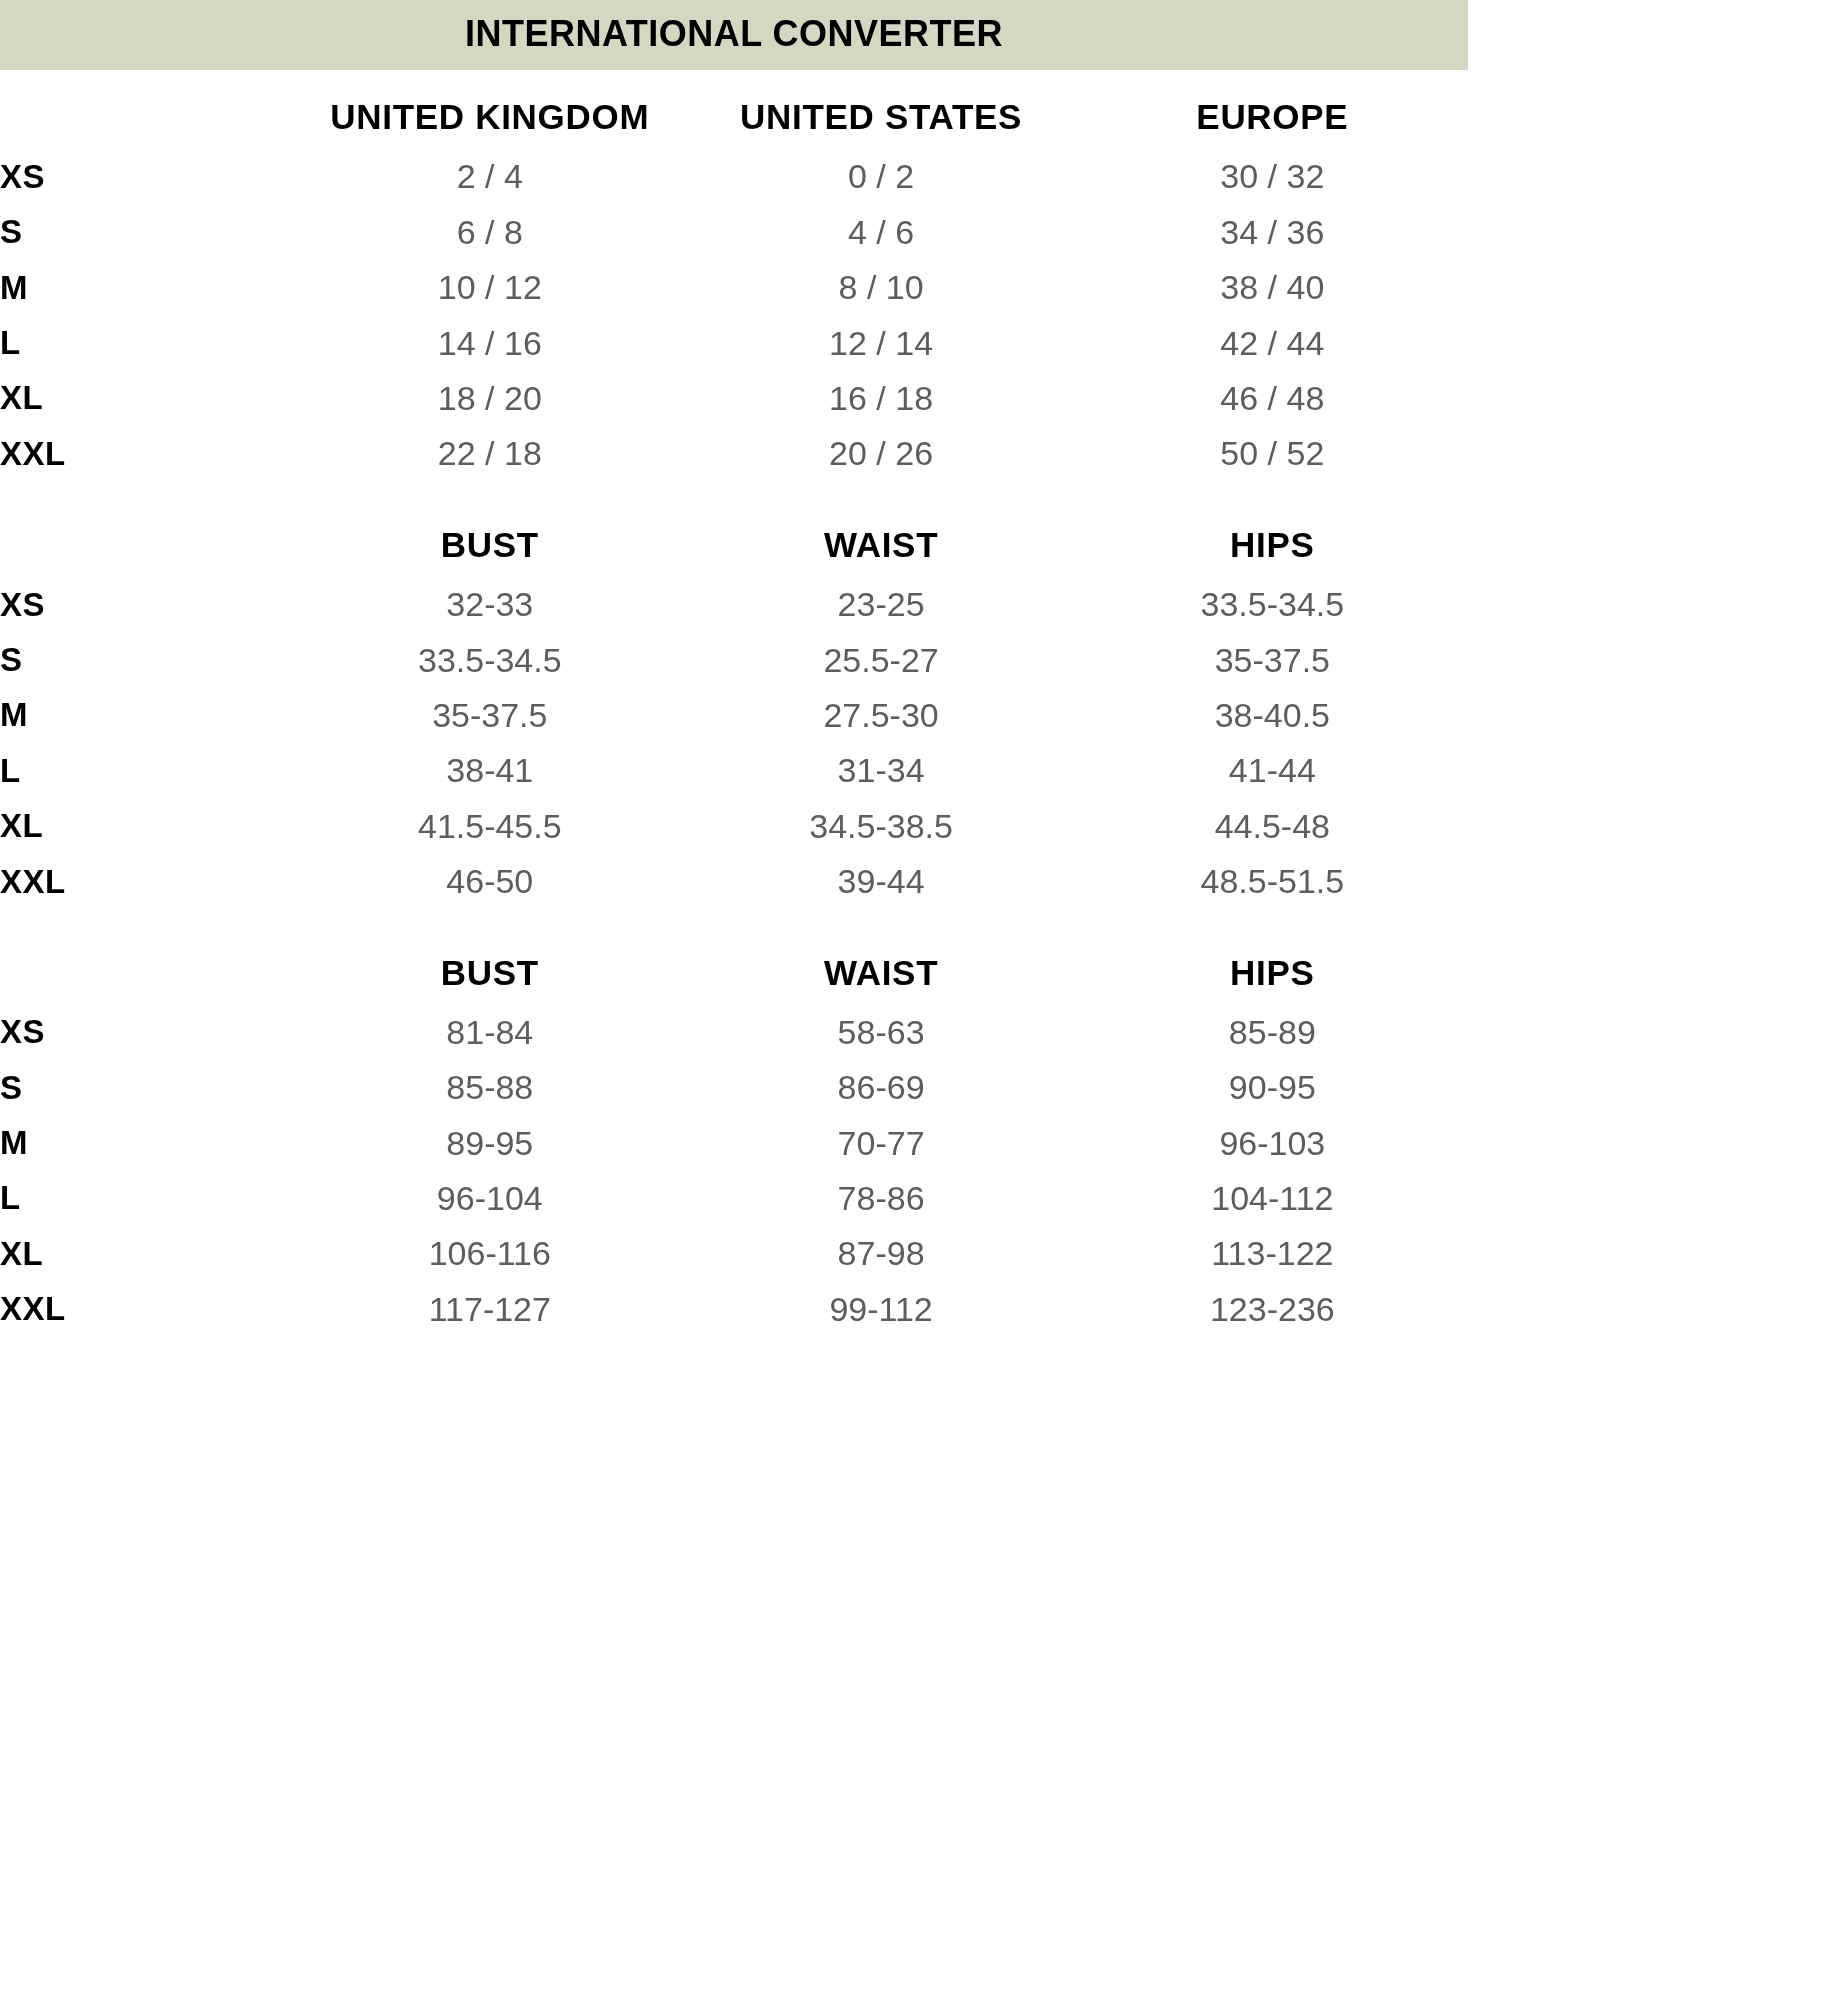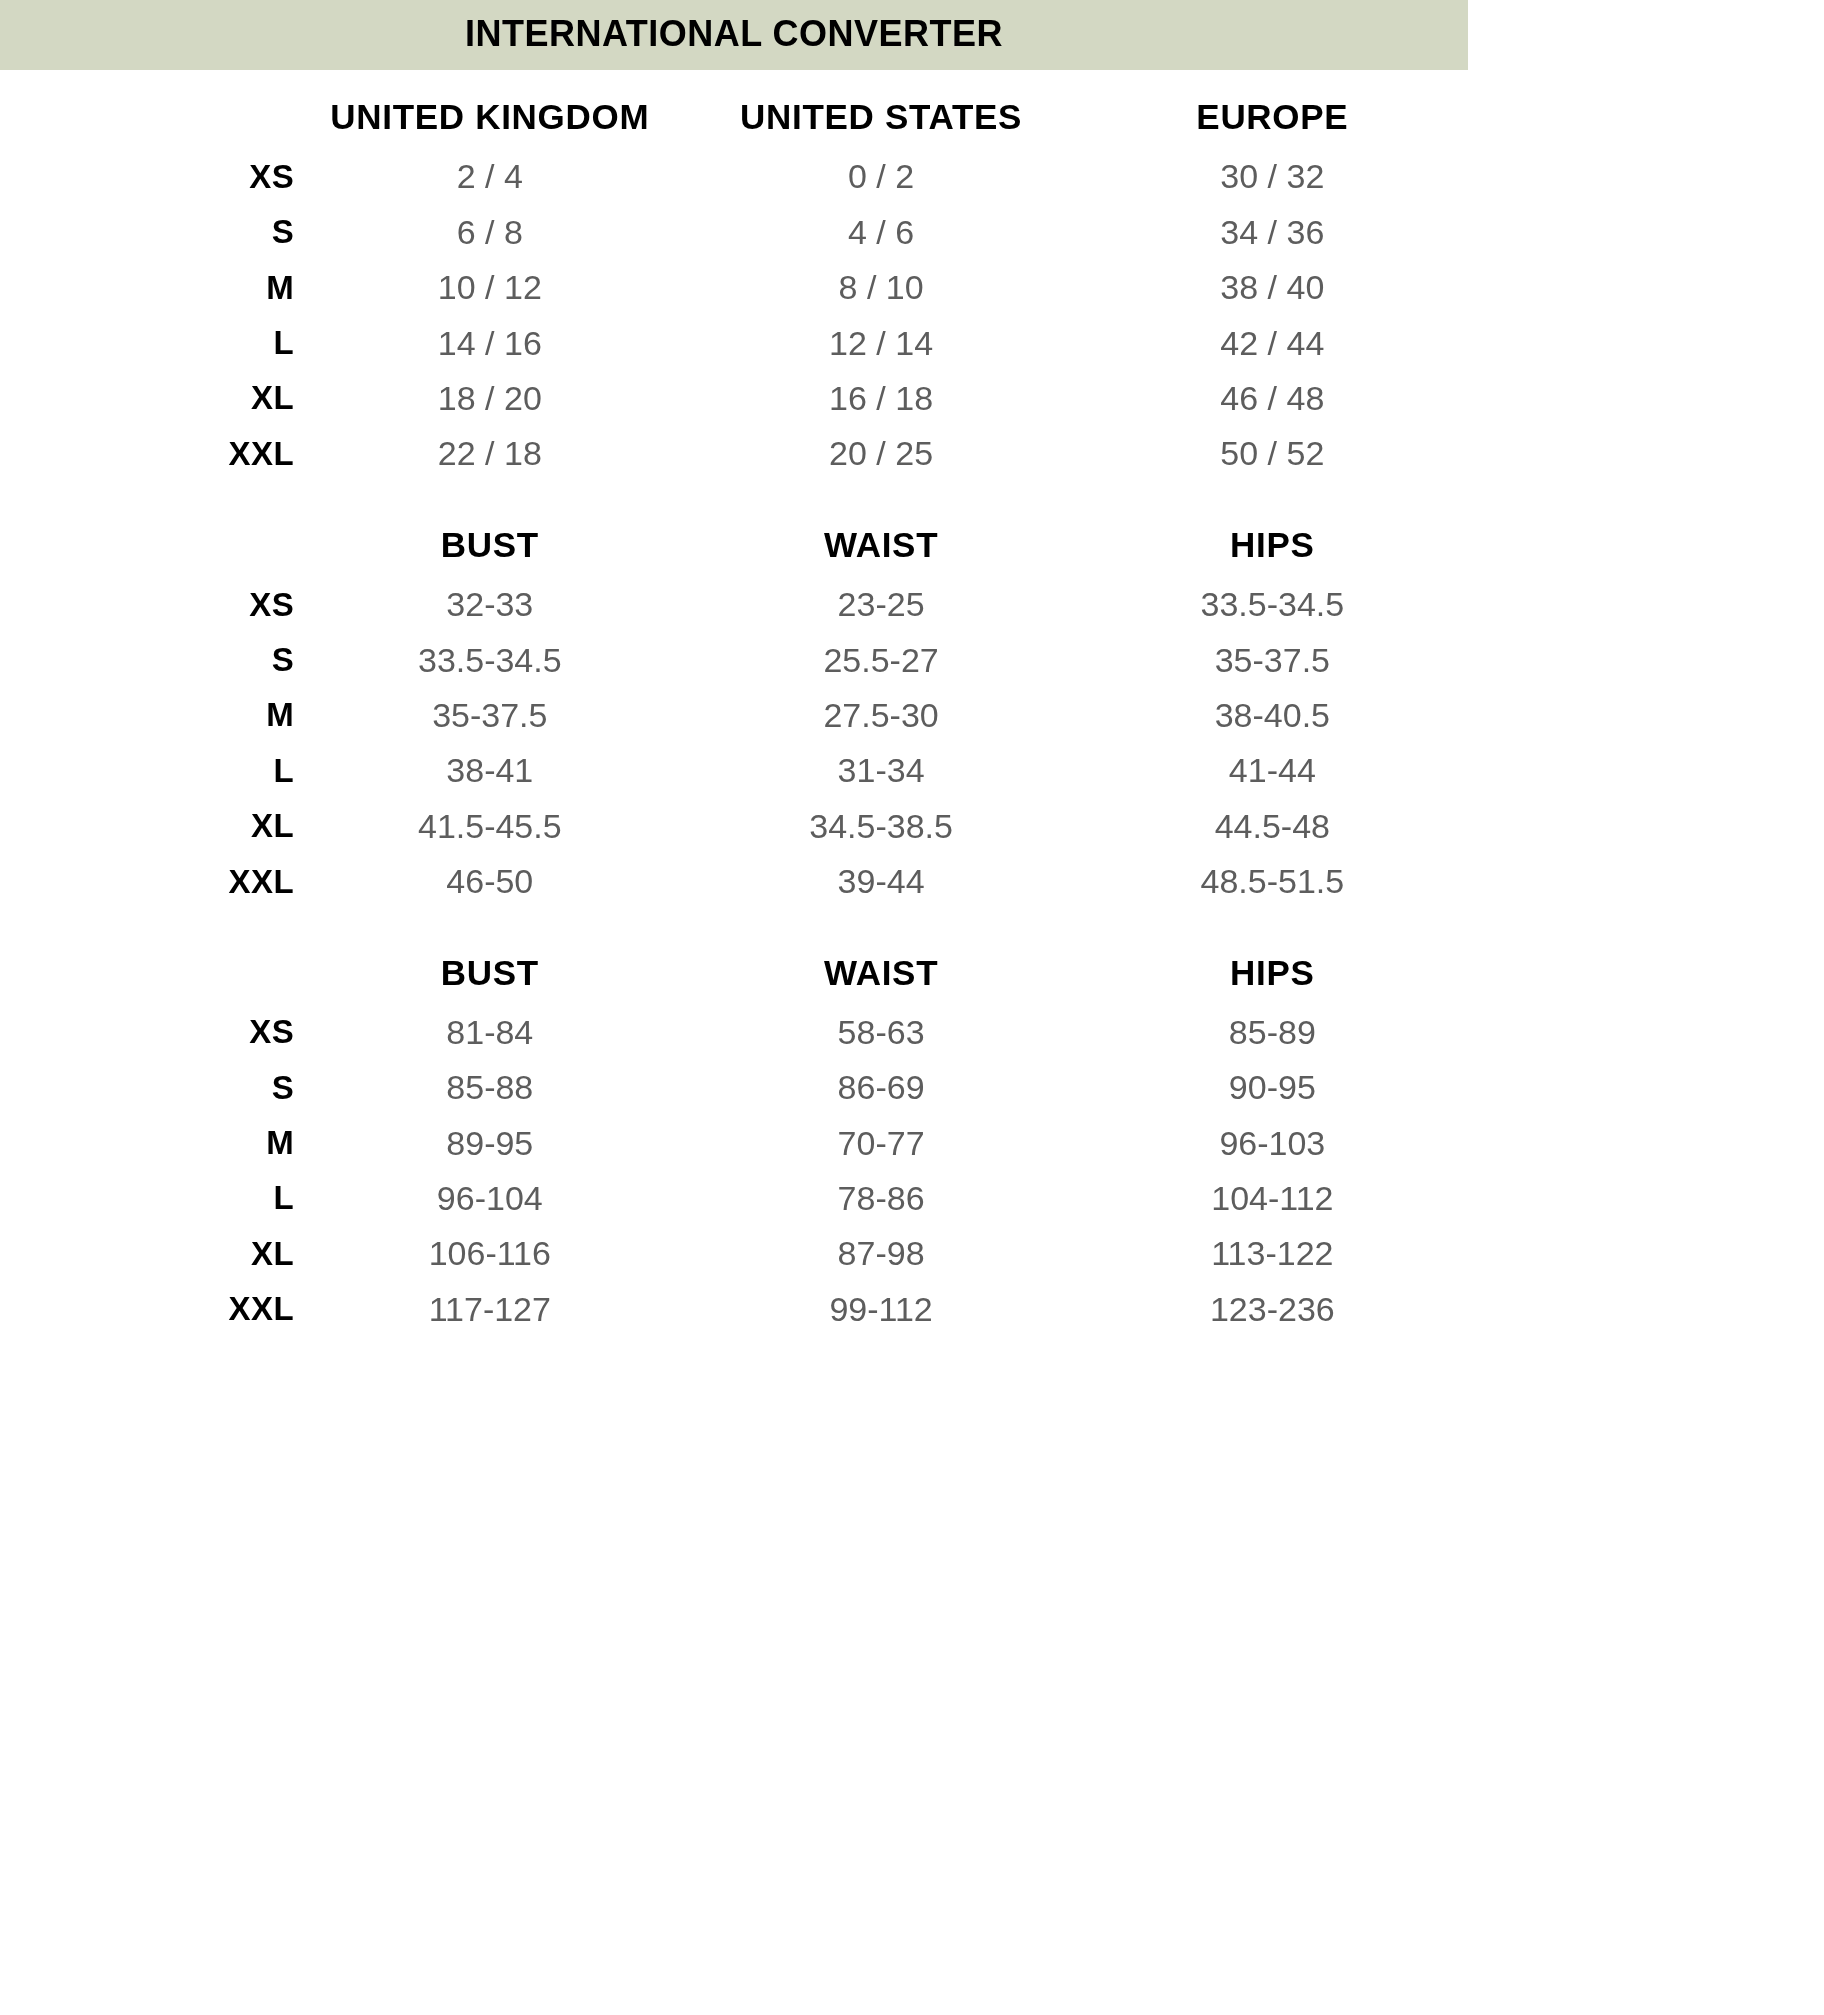--- a/index.html
+++ b/index.html
@@ -55,21 +55,21 @@
     font-size: 34px;
     color: #5d5d5d;
     text-align: center;
     padding: 8.2px 0 8.2px 0;
     font-weight: 400;
   }
   .size-table td.row-label {
     font-weight: bold;
     color: #000000;
     font-size: 33px;
-    text-align: right;
+    text-align: left;
     letter-spacing: 0.5px;
   }
   .pad-bottom-sm { padding-bottom: 27px; }
   .pad-bottom-md { padding-bottom: 32px; }
   .spacer-after-table { height: 16.4px; }
 
   
   .meas-table col.c-label { width: 20%; }
   .meas-table col.c-col   { width: 26.6%; }
 </style>
@@ -122,21 +122,21 @@
       </tr>
       <tr>
         <td class="row-label">XL</td>
         <td>18 / 20</td>
         <td>16 / 18</td>
         <td>46 / 48</td>
       </tr>
       <tr>
         <td class="row-label pad-bottom-sm">XXL</td>
         <td class="pad-bottom-sm">22 / 18</td>
-        <td class="pad-bottom-sm">20 / 25</td>
+        <td class="pad-bottom-sm">20 / 26</td>
         <td class="pad-bottom-sm">50 / 52</td>
       </tr>
     </tbody>
   </table>
 
   <div class="spacer-after-table"></div>
 
 
   <table class="size-table meas-table">
     <colgroup>

